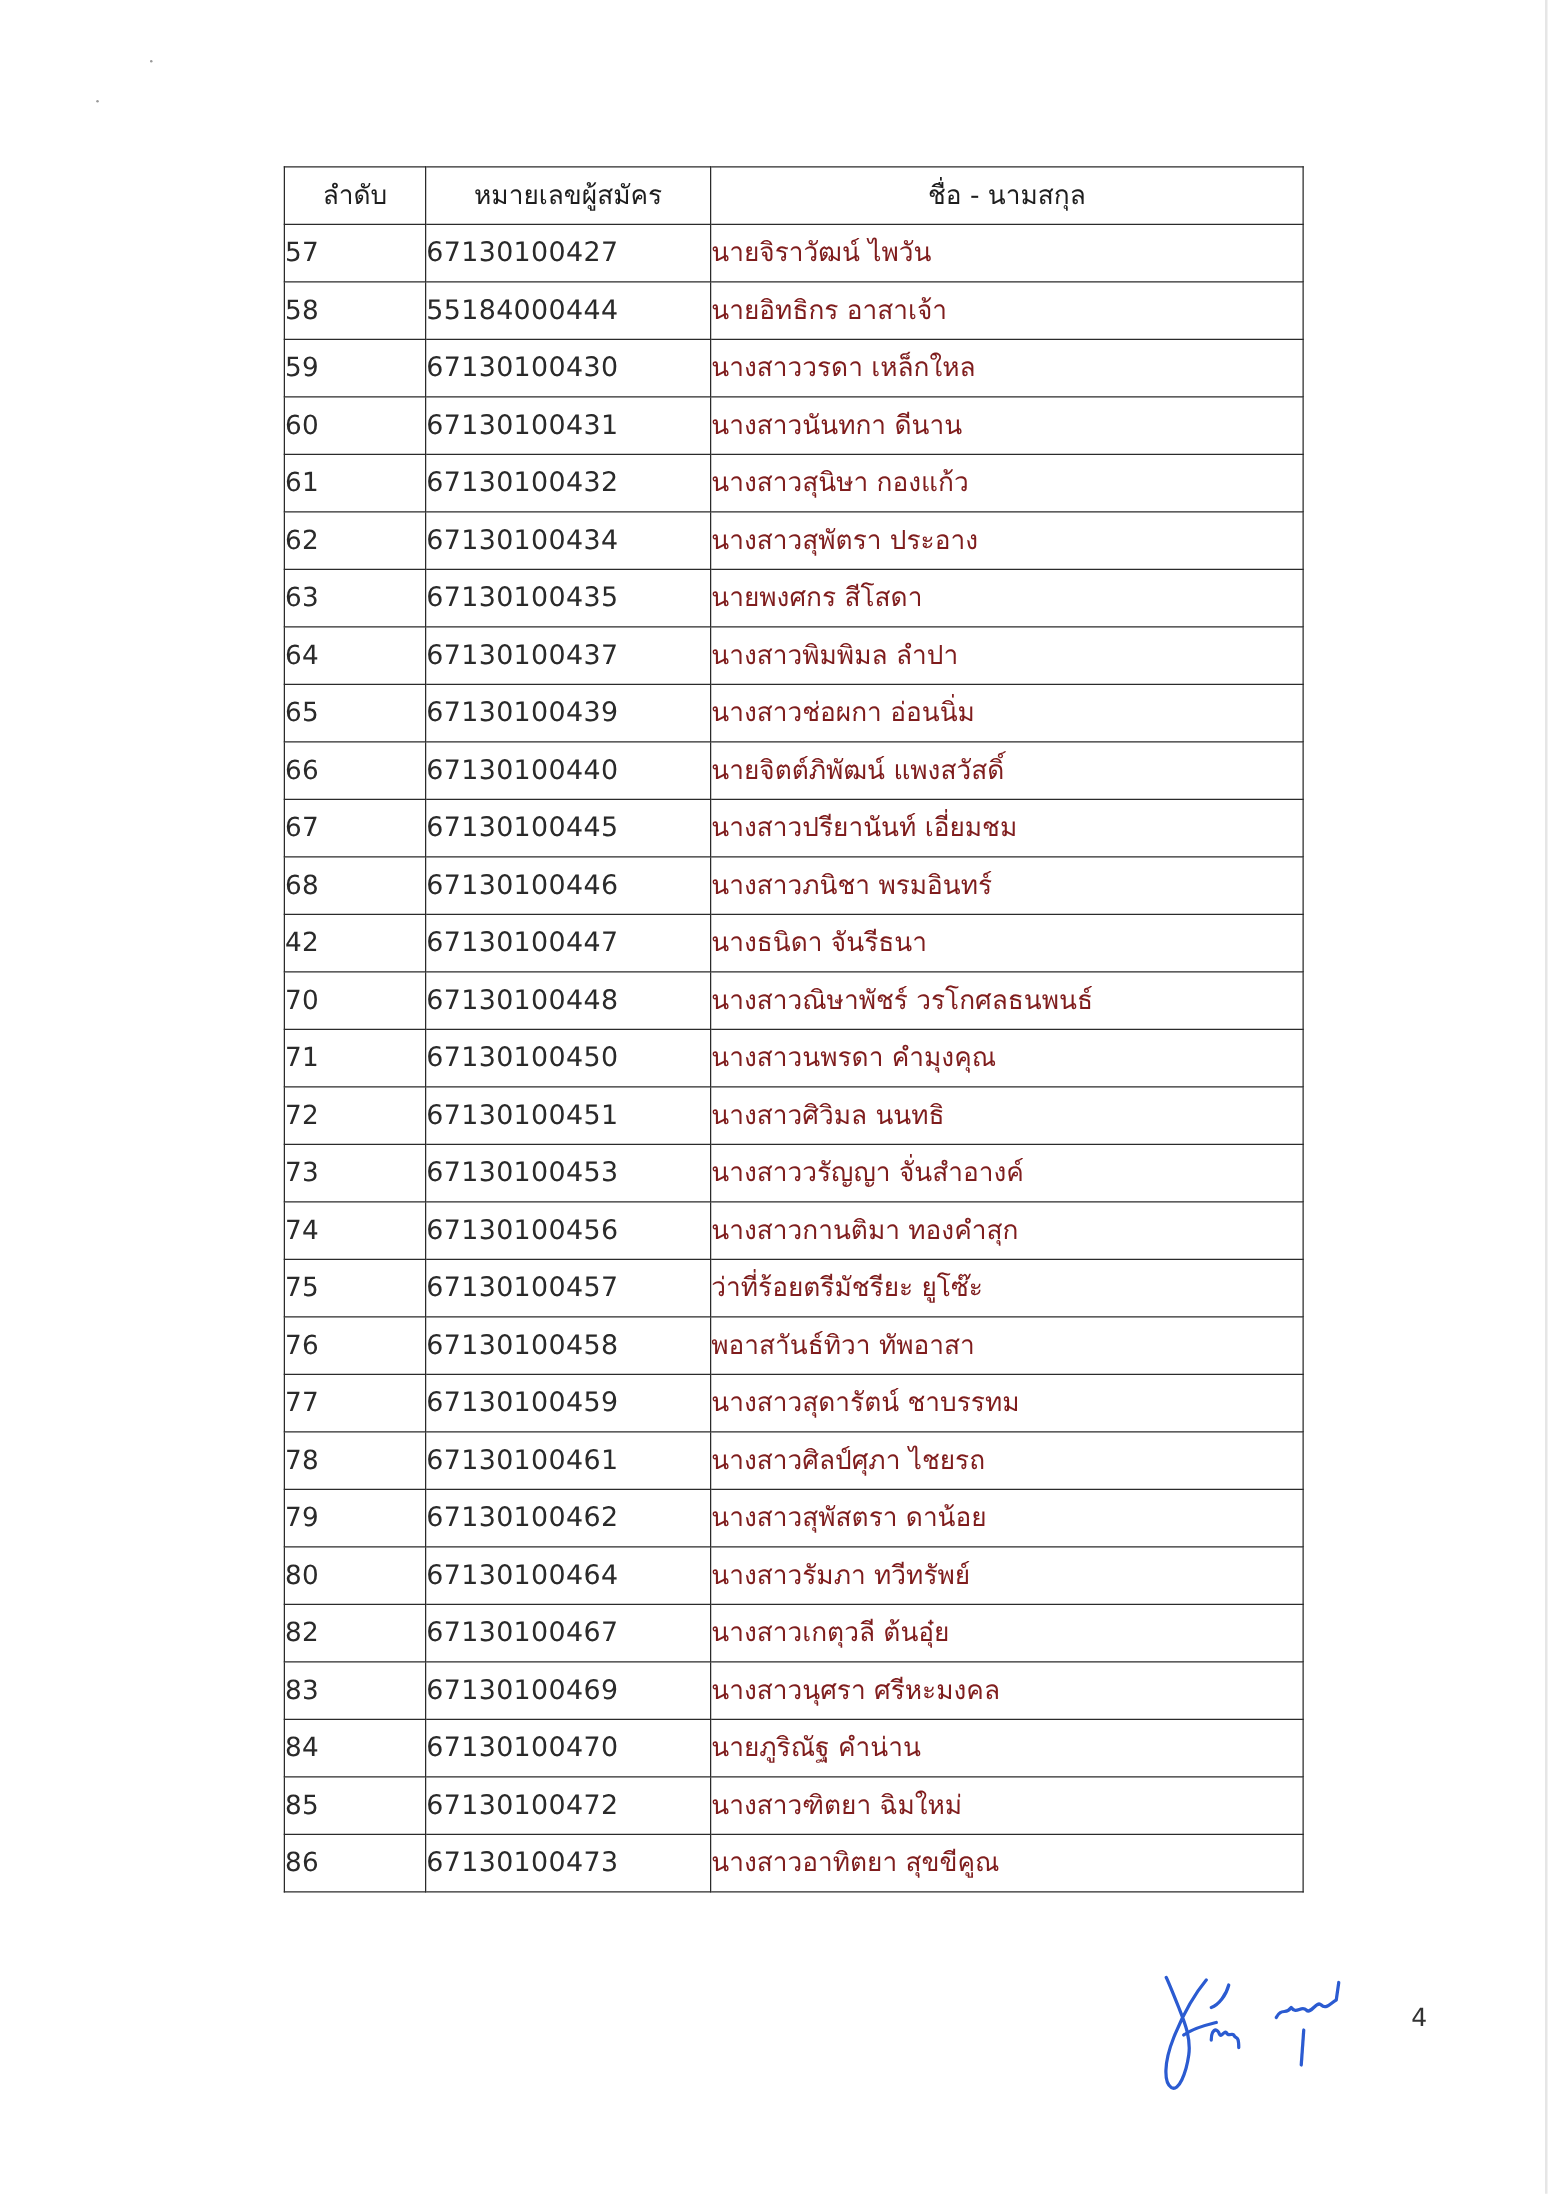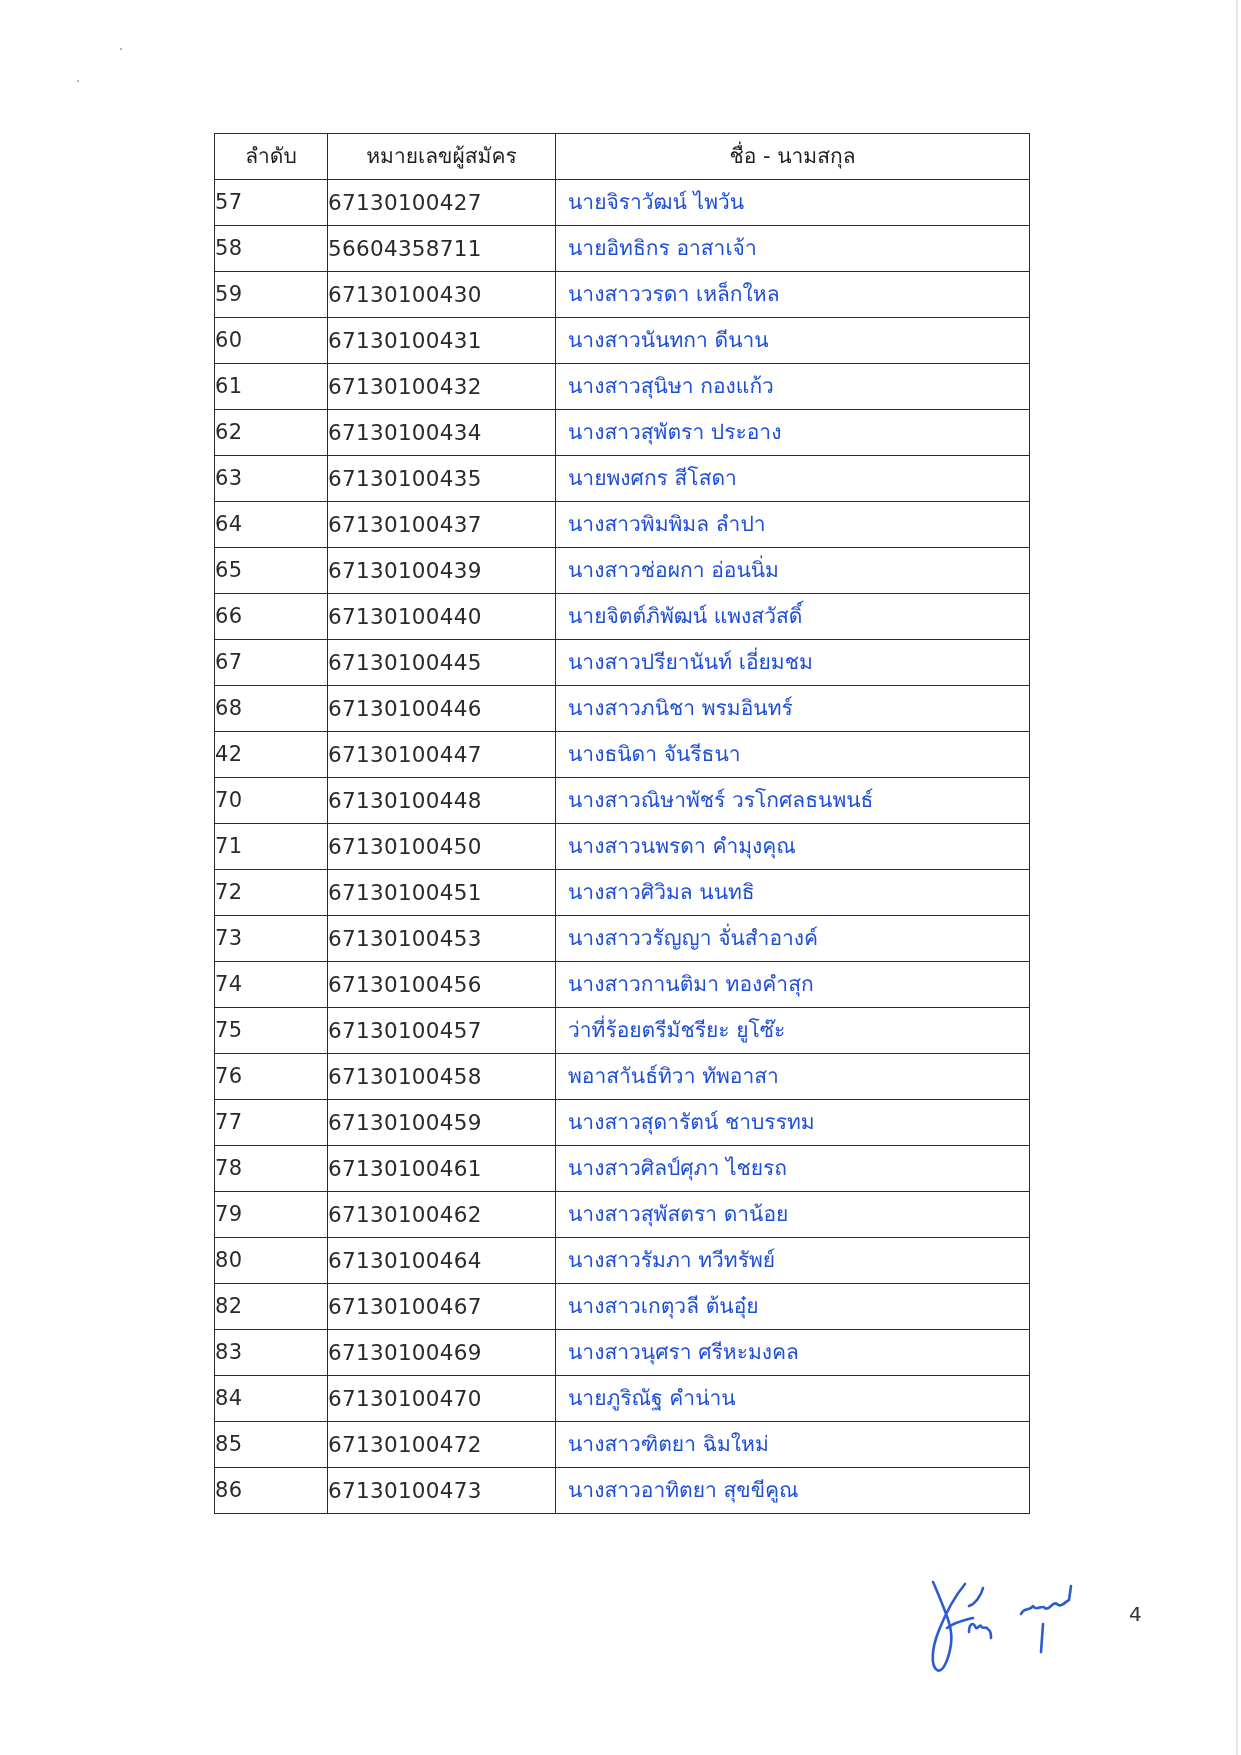--- a/index.html
+++ b/index.html
@@ -28,21 +28,21 @@
       width: 2px;
       height: 2px;
       background: #9a9a9a;
       border-radius: 1px;
     }
     .speck.s1 { left: 120px; top: 48px; }
     .speck.s2 { left: 77px; top: 80px; }
 
     table.roster {
       position: absolute;
-      left: 214px;
+      left: 227px;
       top: 133px;
       width: 815px;
       border-collapse: collapse;
       table-layout: fixed;
     }
     table.roster col.c-no { width: 113px; }
     table.roster col.c-id { width: 228px; }
     table.roster col.c-name { width: 474px; }
 
     table.roster th,
@@ -62,22 +62,21 @@
       font-size: 21px;
     }
     table.roster td.no,
     table.roster td.id {
       color: #2a2a2a;
       letter-spacing: 0.3px;
     }
     table.roster td.id { font-size: 21.5px; }
     table.roster td.name {
       text-align: left;
-      padding-left: 12px;
-      color: #1d4ed8;
+      color: #7f1d1d;
     }
 
     .signature {
       position: absolute;
       left: 925px;
       top: 1578px;
       width: 180px;
       height: 100px;
     }
     .page-number {
@@ -110,21 +109,21 @@
     </tr>
   </thead>
   <tbody id="table-body">
       <tr>
         <td class="no">57</td>
         <td class="id">67130100427</td>
         <td class="name">นายจิราวัฒน์ ไพวัน</td>
       </tr>
       <tr>
         <td class="no">58</td>
-        <td class="id">56604358711</td>
+        <td class="id">55184000444</td>
         <td class="name">นายอิทธิกร อาสาเจ้า</td>
       </tr>
       <tr>
         <td class="no">59</td>
         <td class="id">67130100430</td>
         <td class="name">นางสาววรดา เหล็กใหล</td>
       </tr>
       <tr>
         <td class="no">60</td>
         <td class="id">67130100431</td>

